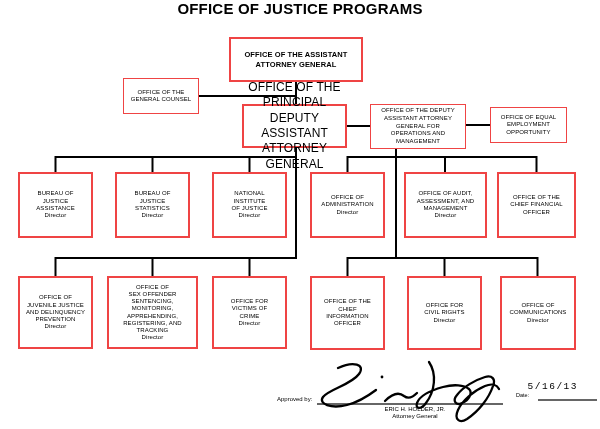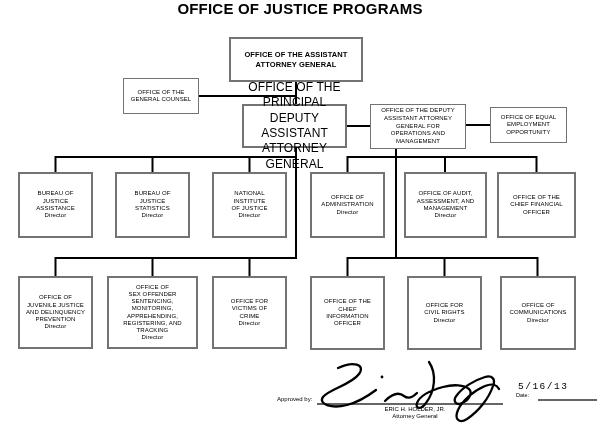--- a/index.html
+++ b/index.html
@@ -7,21 +7,21 @@
     position:relative; width:600px; height:429px; background:#fff;
     font-family:"Liberation Sans", sans-serif; color:#000; overflow:hidden;
   }
   .chart-title {
     position:absolute; left:0; right:0; top:7; text-align:center;
     font-size:15px; font-weight:bold; letter-spacing:0.2px;
   }
   svg.layer { position:absolute; left:0; top:0; pointer-events:none; }
   .box {
     position:absolute; box-sizing:border-box; background:#fff;
-    border:2px solid #737373; display:flex; align-items:center; justify-content:center;
+    border:2px solid #ef4444; display:flex; align-items:center; justify-content:center;
     text-align:center; white-space:pre-line; line-height:1.22; font-size:6px;
     letter-spacing:0.1px; padding:1px;
   }
   .thin { border-width:1.5px; }
   .b-aag   { left:229px; top:37px;  width:134px; height:45px; font-size:7.5px; font-weight:bold; }
   .b-gc    { left:123px; top:78px;  width:76px;  height:36px; }
   .b-pdaag { left:242px; top:104px; width:105px; height:44px; font-size:12px; line-height:1.28; }
   .b-odaag { left:370px; top:104px; width:96px;  height:45px; line-height:1.3; }
   .b-oeeo  { left:490px; top:107px; width:77px;  height:36px; }
   .b-bja   { left:18px;  top:172px; width:75px;  height:66px; }
@@ -35,21 +35,21 @@
   .b-ovc   { left:212px; top:276px; width:75px;  height:73px; }
   .b-ocio  { left:310px; top:276px; width:75px;  height:74px; }
   .b-ocr   { left:407px; top:276px; width:75px;  height:74px; }
   .b-ocom  { left:500px; top:276px; width:76px;  height:74px; }
   .small-label { position:absolute; font-size:6px; }
   .lbl-approved { left:277px; top:396px; }
   .lbl-name     { left:358px; top:406px; width:114px; text-align:center; }
   .lbl-title2   { left:358px; top:413px; width:114px; text-align:center; }
   .lbl-date     { left:516px; top:392px; font-size:5.5px; }
   .lbl-dateval  {
-    left:518px; top:381px; width:60px; text-align:left;
+    left:518px; top:381px; width:60px; text-align:right;
     font-family:"Liberation Mono", monospace; font-size:9.5px; letter-spacing:1.5px;
   }
 </style>
 </head>
 <body>
 
 <div class="canvas">
 
   <div class="chart-title">OFFICE OF JUSTICE PROGRAMS</div>
 

